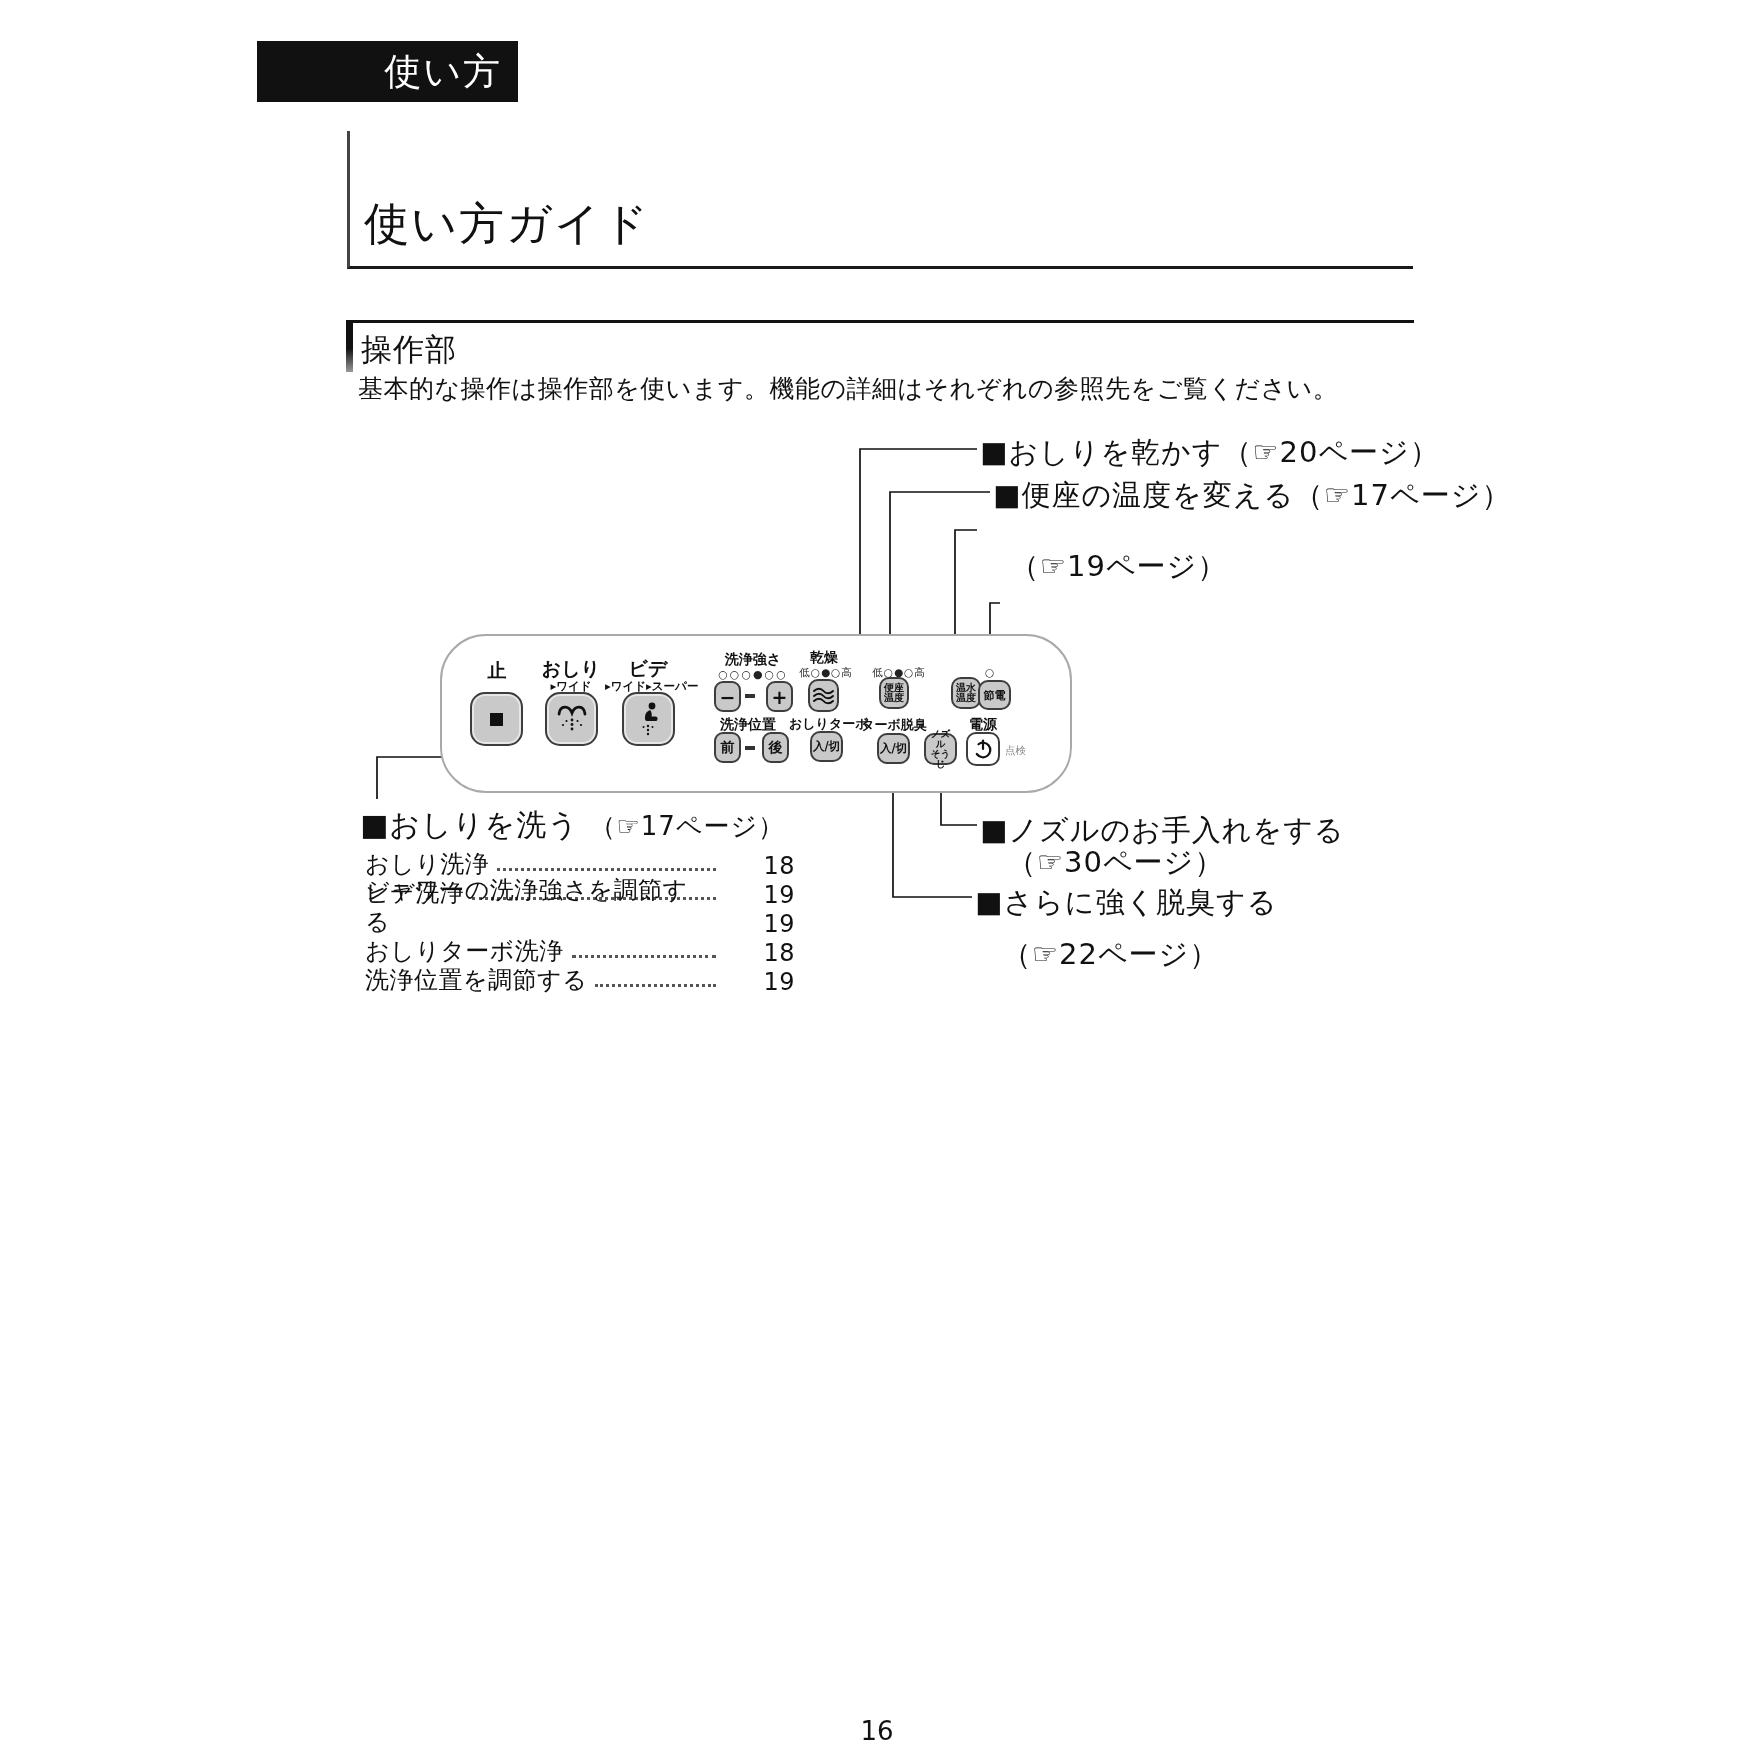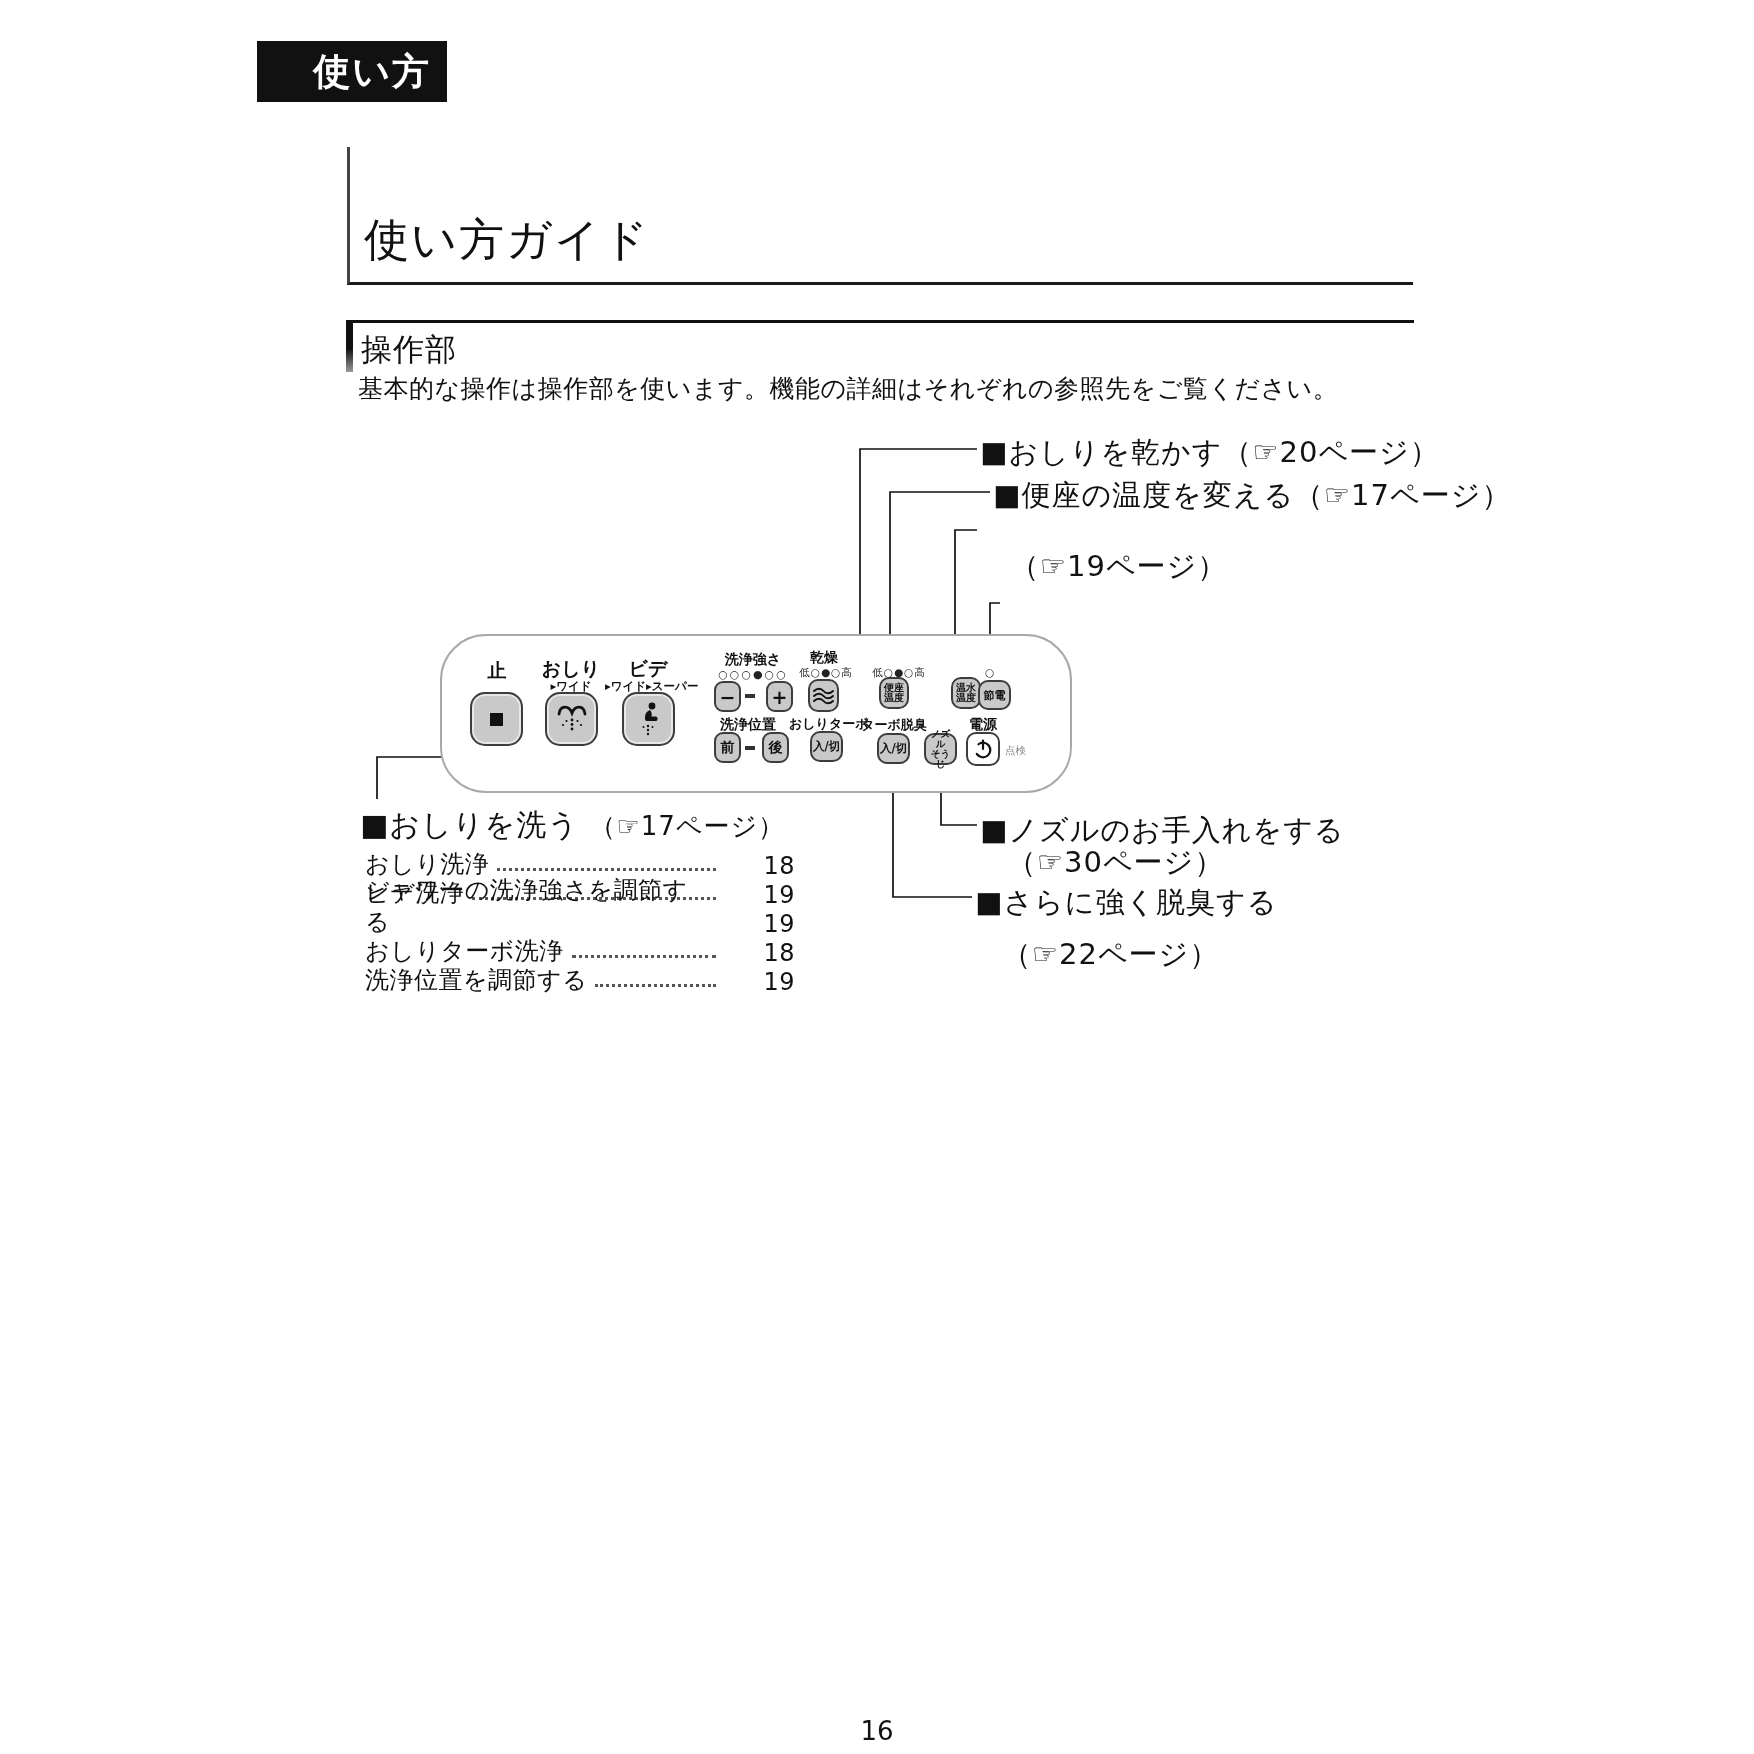--- a/index.html
+++ b/index.html
@@ -1,26 +1,26 @@
 <!DOCTYPE html>
 <html><head>
 <meta charset="utf-8">
 <style>
   html,body{margin:0;padding:0;background:#fff;}
   .page{position:relative;width:1754px;height:1754px;background:#ffffff;overflow:hidden;
         font-family:"DejaVu Sans","Liberation Sans",sans-serif;color:#111;}
   .abs{position:absolute;}
 
   
-  .badge{left:257px;top:41px;width:190px;height:61px;background:#111;color:#fff;
+  .badge{left:257px;top:41px;width:261px;height:61px;background:#111;color:#fff;
          display:flex;align-items:center;justify-content:flex-end;padding-right:16px;
-         box-sizing:border-box;font-size:37px;font-weight:700;letter-spacing:2px;}
-
-  
-  .titlebox{left:347px;top:147px;width:1066px;height:138px;
+         box-sizing:border-box;font-size:37px;font-weight:400;letter-spacing:2px;}
+
+  
+  .titlebox{left:347px;top:131px;width:1066px;height:138px;
             border-left:3px solid #444;border-bottom:3px solid #1a1a1a;box-sizing:border-box;}
   .titlebox h1{position:absolute;left:14px;bottom:12px;margin:0;font-size:45px;font-weight:500;letter-spacing:2px;}
 
   
   .sec-topline{left:346px;top:320px;width:1068px;height:3px;background:#111;}
   .sec-bar{left:346px;top:320px;width:7px;height:52px;background:linear-gradient(#111 55%,#999);}
   .sec-title{left:361px;top:329px;font-size:31px;font-weight:500;letter-spacing:1px;}
   .intro{left:358px;top:372px;font-size:25px;letter-spacing:0.5px;}
 
   

